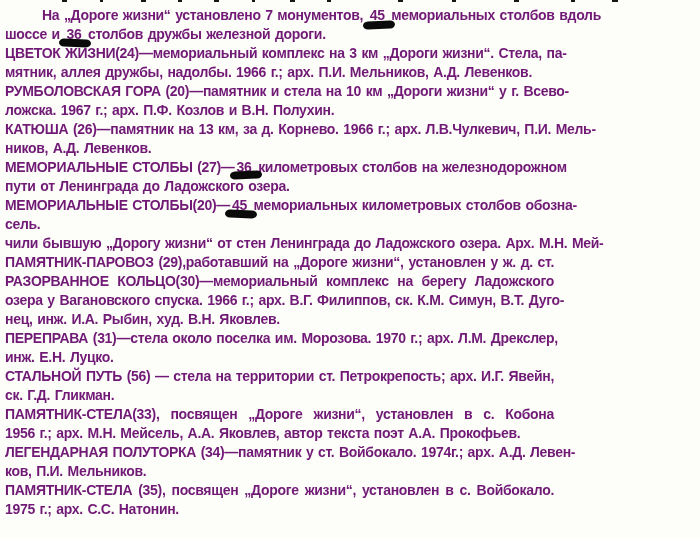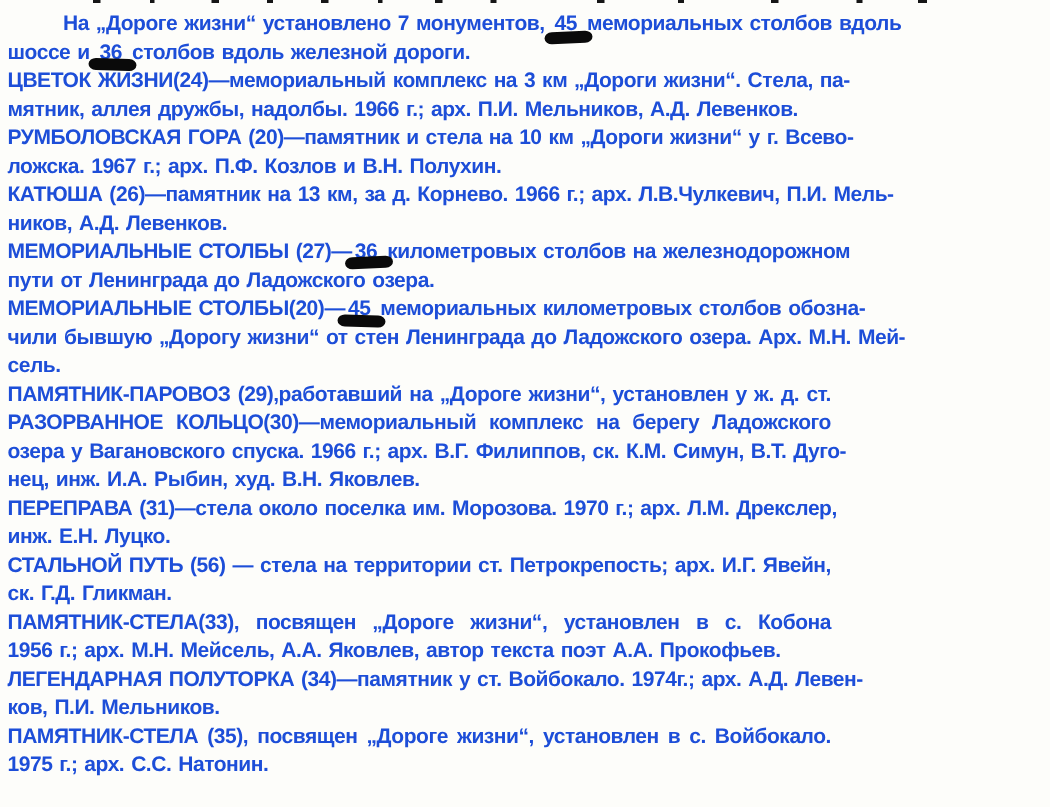--- a/index.html
+++ b/index.html
@@ -5,21 +5,21 @@
   html, body { margin:0; padding:0; }
   body {
     width:700px; height:538px; overflow:hidden;
     background:#fdfdfa;
     font-family:"Liberation Sans", sans-serif;
   }
   .page {
     position:relative; box-sizing:border-box;
     width:592px; height:538px;
     padding:6px 38px 0 5px;
-    color:#1d4ed8;
+    color:#701a75;
     font-weight:bold;
   }
   .line {
     position:relative;
     height:19px; line-height:19px;
     font-size:14px;
     letter-spacing:-0.3px;
     word-spacing:1px;
     white-space:nowrap;
   }
@@ -59,37 +59,37 @@
     <span class="speck"></span>
     <span class="speck"></span>
     <span class="speck"></span>
     <span class="speck"></span>
     <span class="speck"></span>
     <span class="speck"></span>
     <span class="speck"></span>
 
   <div class="line j indent"><span>На „Дороге жизни“ установлено 7 монументов, </span><span class="numwrap u"><span class="num">45</span><span class="blob"></span></span><span> мемориальных  столбов вдоль</span></div>
 
-  <div class="line"><span>шоссе и </span><span class="numwrap u tilt"><span class="num">36</span><span class="blob"></span></span><span> столбов вдоль железной дороги.</span></div>
+  <div class="line"><span>шоссе и </span><span class="numwrap u tilt"><span class="num">36</span><span class="blob"></span></span><span> столбов дружбы железной дороги.</span></div>
 
   <div class="line j"><span>ЦВЕТОК ЖИЗНИ(24)—мемориальный комплекс на 3 км „Дороги жизни“. Стела, па-</span></div>
   <div class="line"><span>мятник, аллея дружбы, надолбы. 1966 г.; арх. П.И. Мельников, А.Д. Левенков.</span></div>
   <div class="line j"><span>РУМБОЛОВСКАЯ ГОРА (20)—памятник и стела на 10 км „Дороги жизни“ у г. Всево-</span></div>
   <div class="line"><span>ложска. 1967 г.; арх. П.Ф. Козлов и В.Н. Полухин.</span></div>
   <div class="line j"><span>КАТЮША (26)—памятник на 13 км, за д. Корнево. 1966 г.; арх. Л.В.Чулкевич, П.И. Мель-</span></div>
   <div class="line"><span>ников, А.Д. Левенков.</span></div>
 
   <div class="line j"><span>МЕМОРИАЛЬНЫЕ СТОЛБЫ (27)—</span><span class="numwrap noline"><span class="num">36</span><span class="blob"></span></span><span> километровых  столбов  на  железнодорожном</span></div>
 
   <div class="line"><span>пути от Ленинграда до Ладожского озера.</span></div>
 
   <div class="line j"><span>МЕМОРИАЛЬНЫЕ СТОЛБЫ(20)—</span><span class="numwrap u tilt"><span class="num">45</span><span class="blob"></span></span><span> мемориальных километровых столбов  обозна-</span></div>
 
+  <div class="line"><span>сель.</span></div>
   <div class="line j"><span>чили бывшую „Дорогу жизни“ от стен Ленинграда до Ладожского озера. Арх. М.Н. Мей-</span></div>
-  <div class="line"><span>сель.</span></div>
   <div class="line j"><span>ПАМЯТНИК-ПАРОВОЗ (29),работавший на „Дороге жизни“, установлен у ж. д. ст.</span></div>
   <div class="line j"><span>РАЗОРВАННОЕ КОЛЬЦО(30)—мемориальный комплекс на берегу Ладожского</span></div>
   <div class="line j"><span>озера у Вагановского спуска. 1966 г.; арх. В.Г. Филиппов, ск. К.М. Симун, В.Т. Дуго-</span></div>
   <div class="line"><span>нец, инж. И.А. Рыбин, худ. В.Н. Яковлев.</span></div>
   <div class="line j"><span>ПЕРЕПРАВА (31)—стела около поселка им. Морозова. 1970 г.; арх. Л.М. Дрекслер,</span></div>
   <div class="line"><span>инж. Е.Н. Луцко.</span></div>
   <div class="line j"><span>СТАЛЬНОЙ ПУТЬ (56) — стела на территории ст. Петрокрепость; арх. И.Г. Явейн,</span></div>
   <div class="line"><span>ск. Г.Д. Гликман.</span></div>
   <div class="line j"><span>ПАМЯТНИК-СТЕЛА(33), посвящен „Дороге жизни“, установлен в с. Кобона</span></div>
   <div class="line"><span>1956 г.; арх. М.Н. Мейсель, А.А. Яковлев, автор текста поэт А.А. Прокофьев.</span></div>

